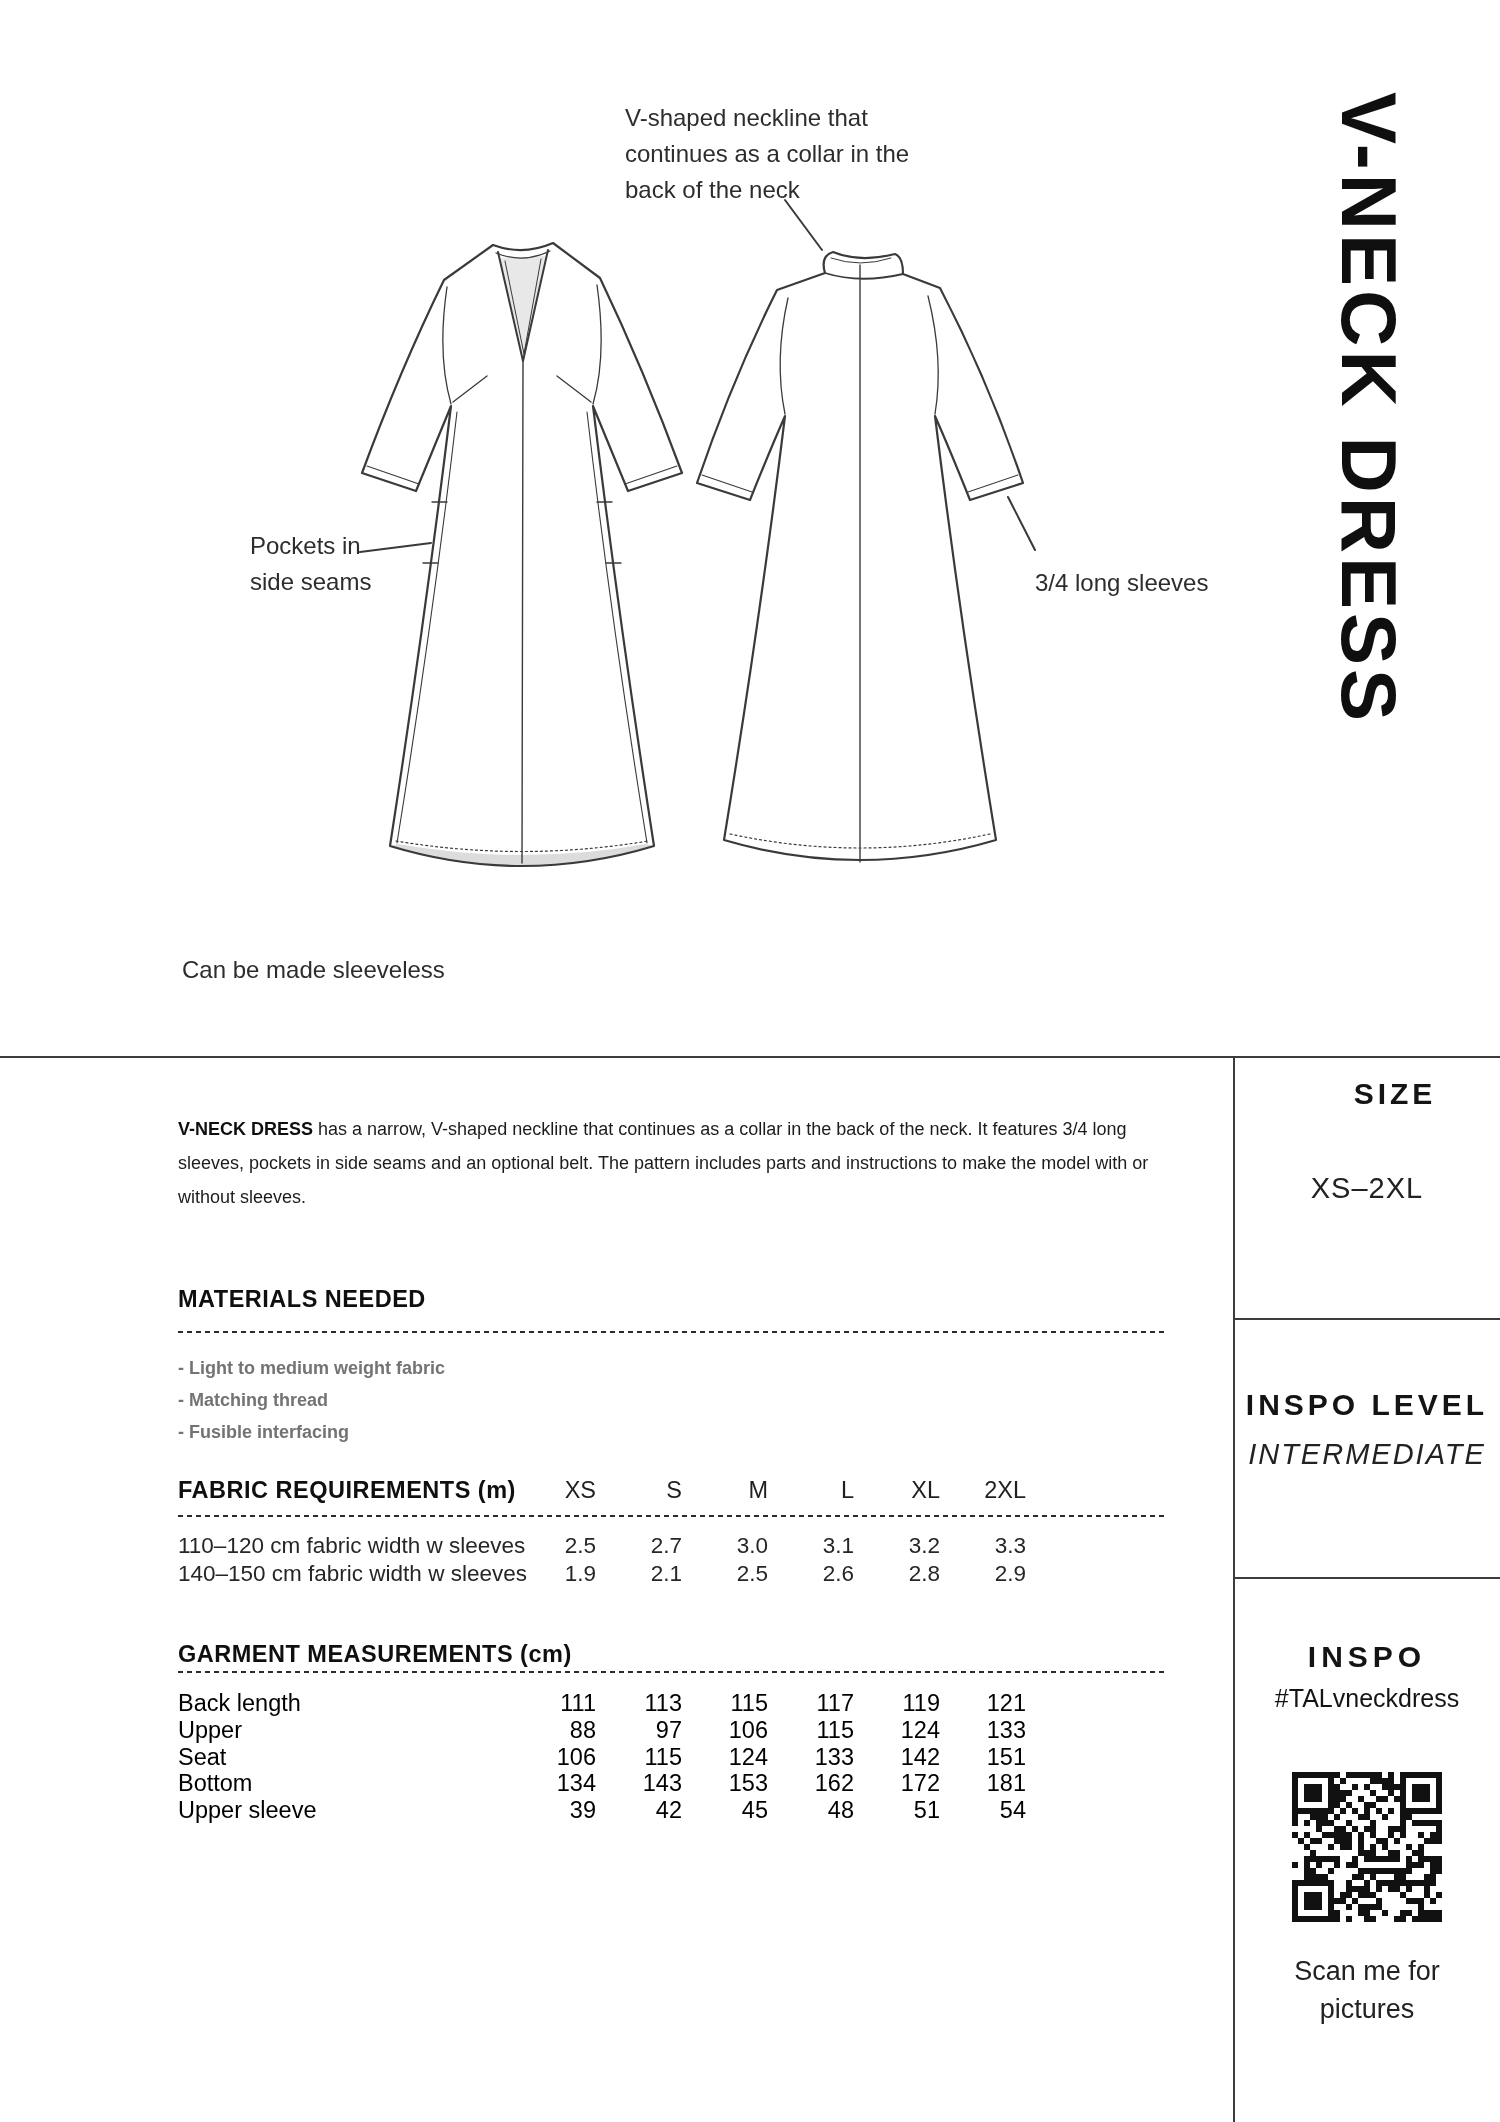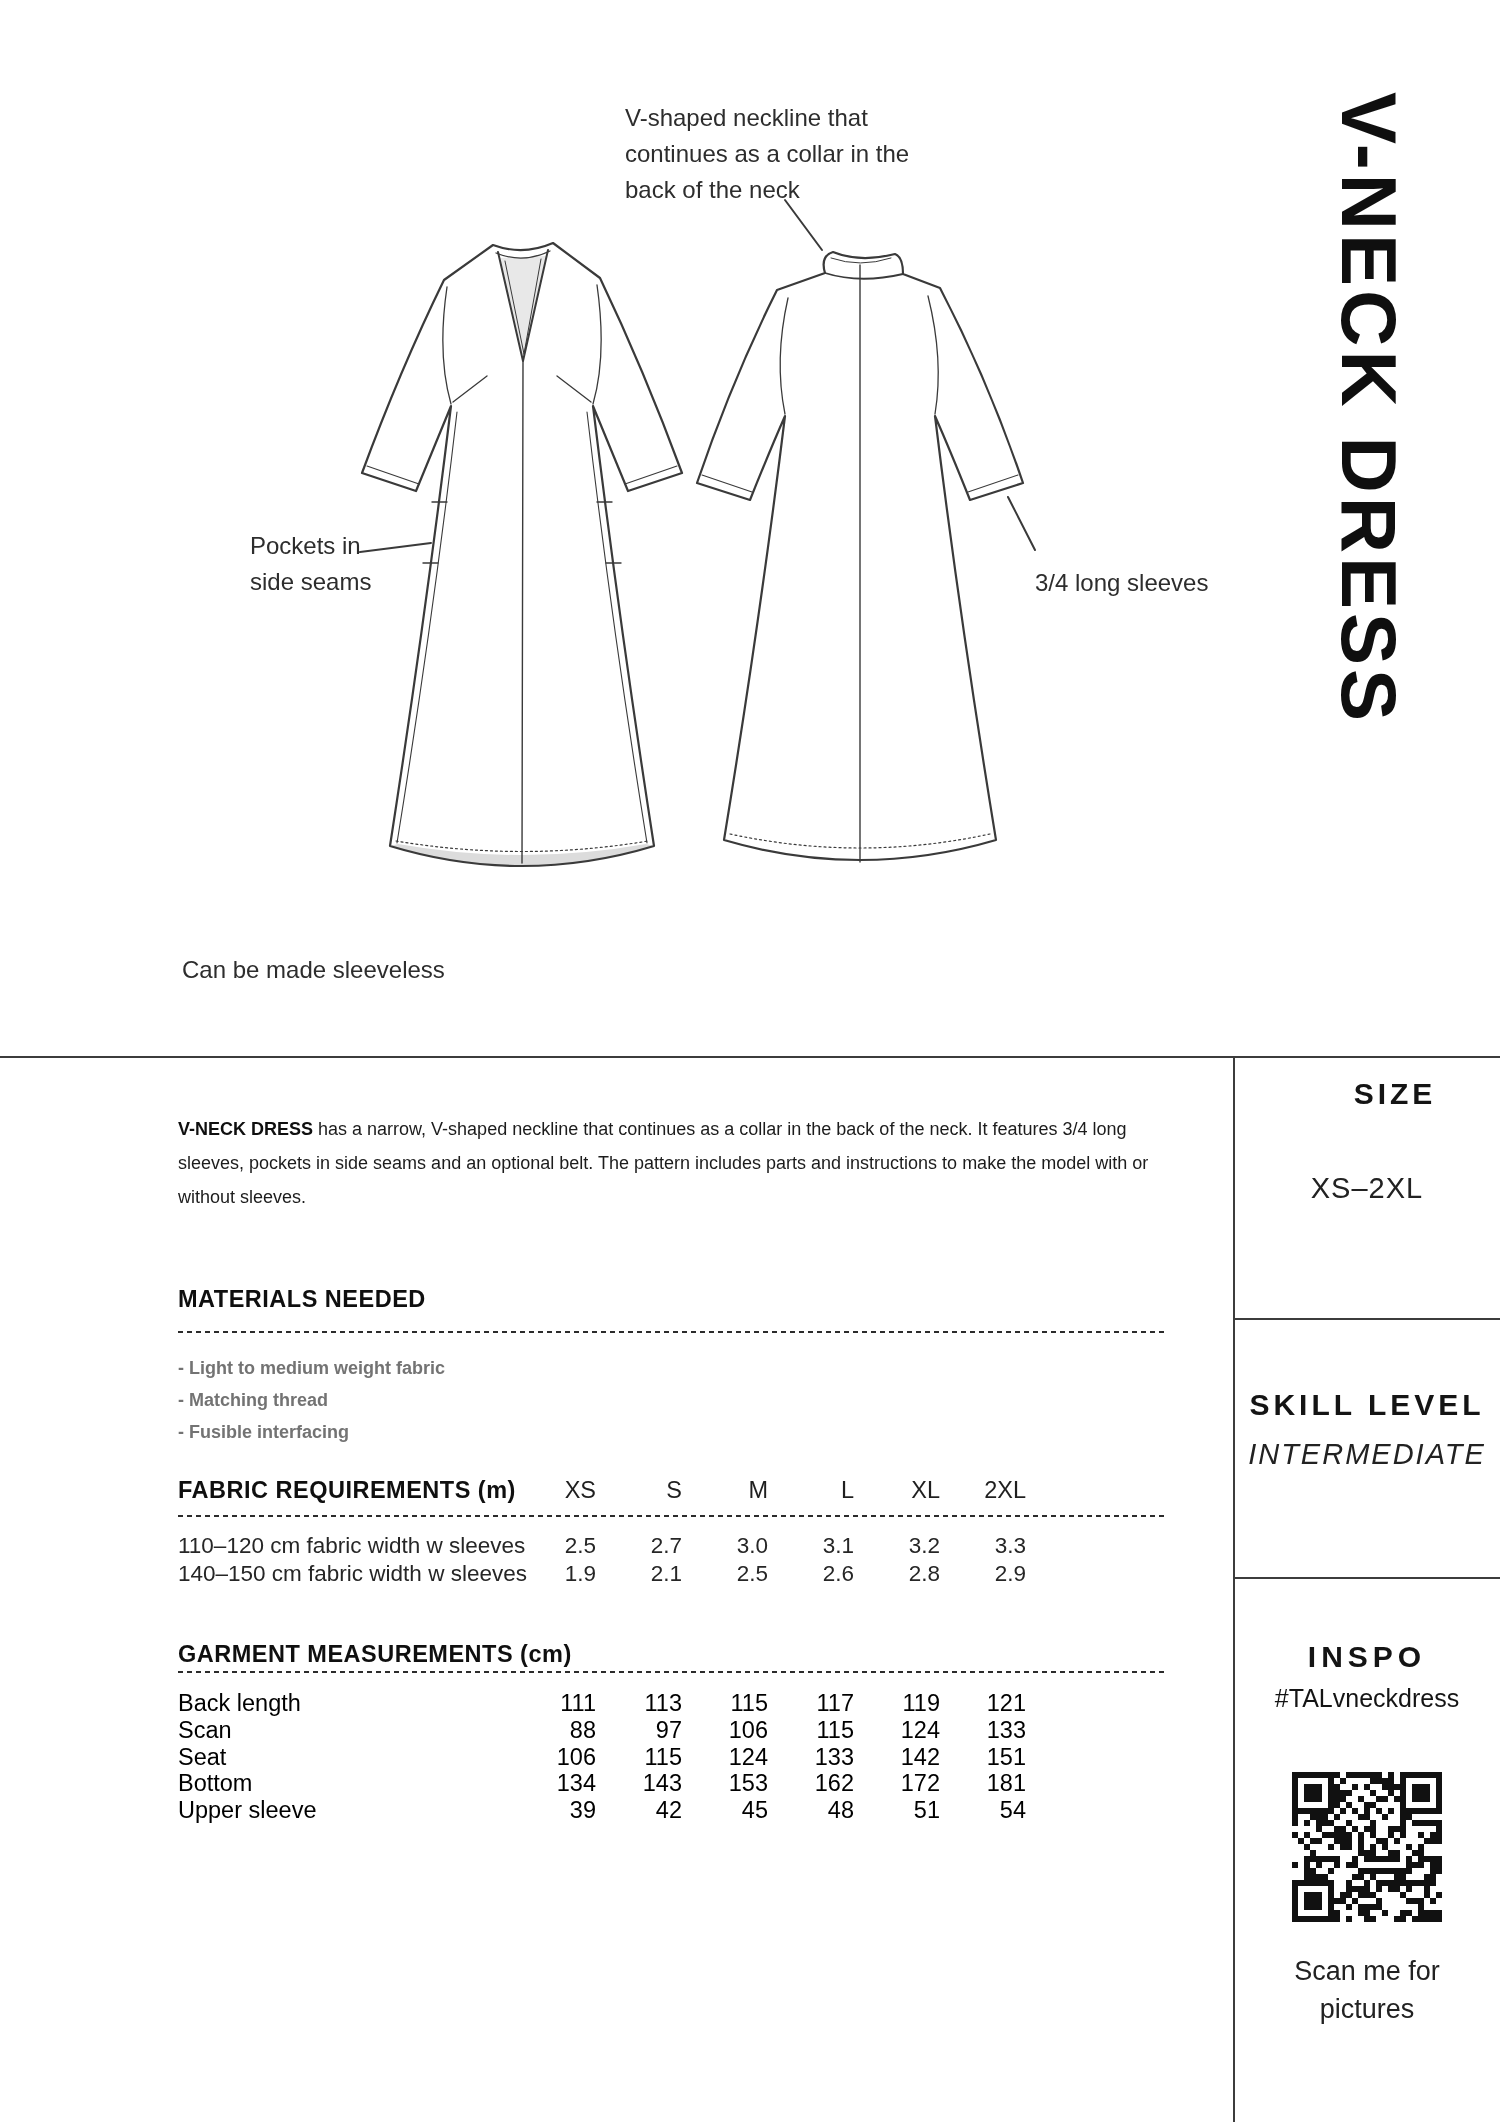--- a/index.html
+++ b/index.html
@@ -143,21 +143,21 @@
     <div class="trow">
       <div class="tlabel">Back length</div>
       <div class="tcell">111</div>
       <div class="tcell">113</div>
       <div class="tcell">115</div>
       <div class="tcell">117</div>
       <div class="tcell">119</div>
       <div class="tcell">121</div>
     </div>
     <div class="trow">
-      <div class="tlabel">Scan</div>
+      <div class="tlabel">Upper</div>
       <div class="tcell">88</div>
       <div class="tcell">97</div>
       <div class="tcell">106</div>
       <div class="tcell">115</div>
       <div class="tcell">124</div>
       <div class="tcell">133</div>
     </div>
     <div class="trow">
       <div class="tlabel">Seat</div>
       <div class="tcell">106</div>
@@ -183,21 +183,21 @@
       <div class="tcell">45</div>
       <div class="tcell">48</div>
       <div class="tcell">51</div>
       <div class="tcell">54</div>
     </div>
   </div>
 
 <div class="side side-h" style="top:1077px;padding-left:28px;">SIZE</div>
 <div class="side side-v" style="top:1172px;">XS–2XL</div>
 
-<div class="side side-h" style="top:1388px;">SKILL LEVEL</div>
+<div class="side side-h" style="top:1388px;">INSPO LEVEL</div>
 <div class="side side-v" style="top:1438px;letter-spacing:2px;font-style:italic;">INTERMEDIATE</div>
 
 <div class="side side-h" style="top:1640px;letter-spacing:5px;">INSPO</div>
 <div class="side" style="top:1684px;font-size:25px;">#TALvneckdress</div>
 
 <svg class="abs" id="qr" style="left:1292px;top:1772px;" width="150" height="150" viewBox="0 0 25 25" shape-rendering="crispEdges">
     <rect x="0" y="0" width="1" height="1" fill="#111"></rect>
     <rect x="1" y="0" width="1" height="1" fill="#111"></rect>
     <rect x="2" y="0" width="1" height="1" fill="#111"></rect>
     <rect x="3" y="0" width="1" height="1" fill="#111"></rect>

